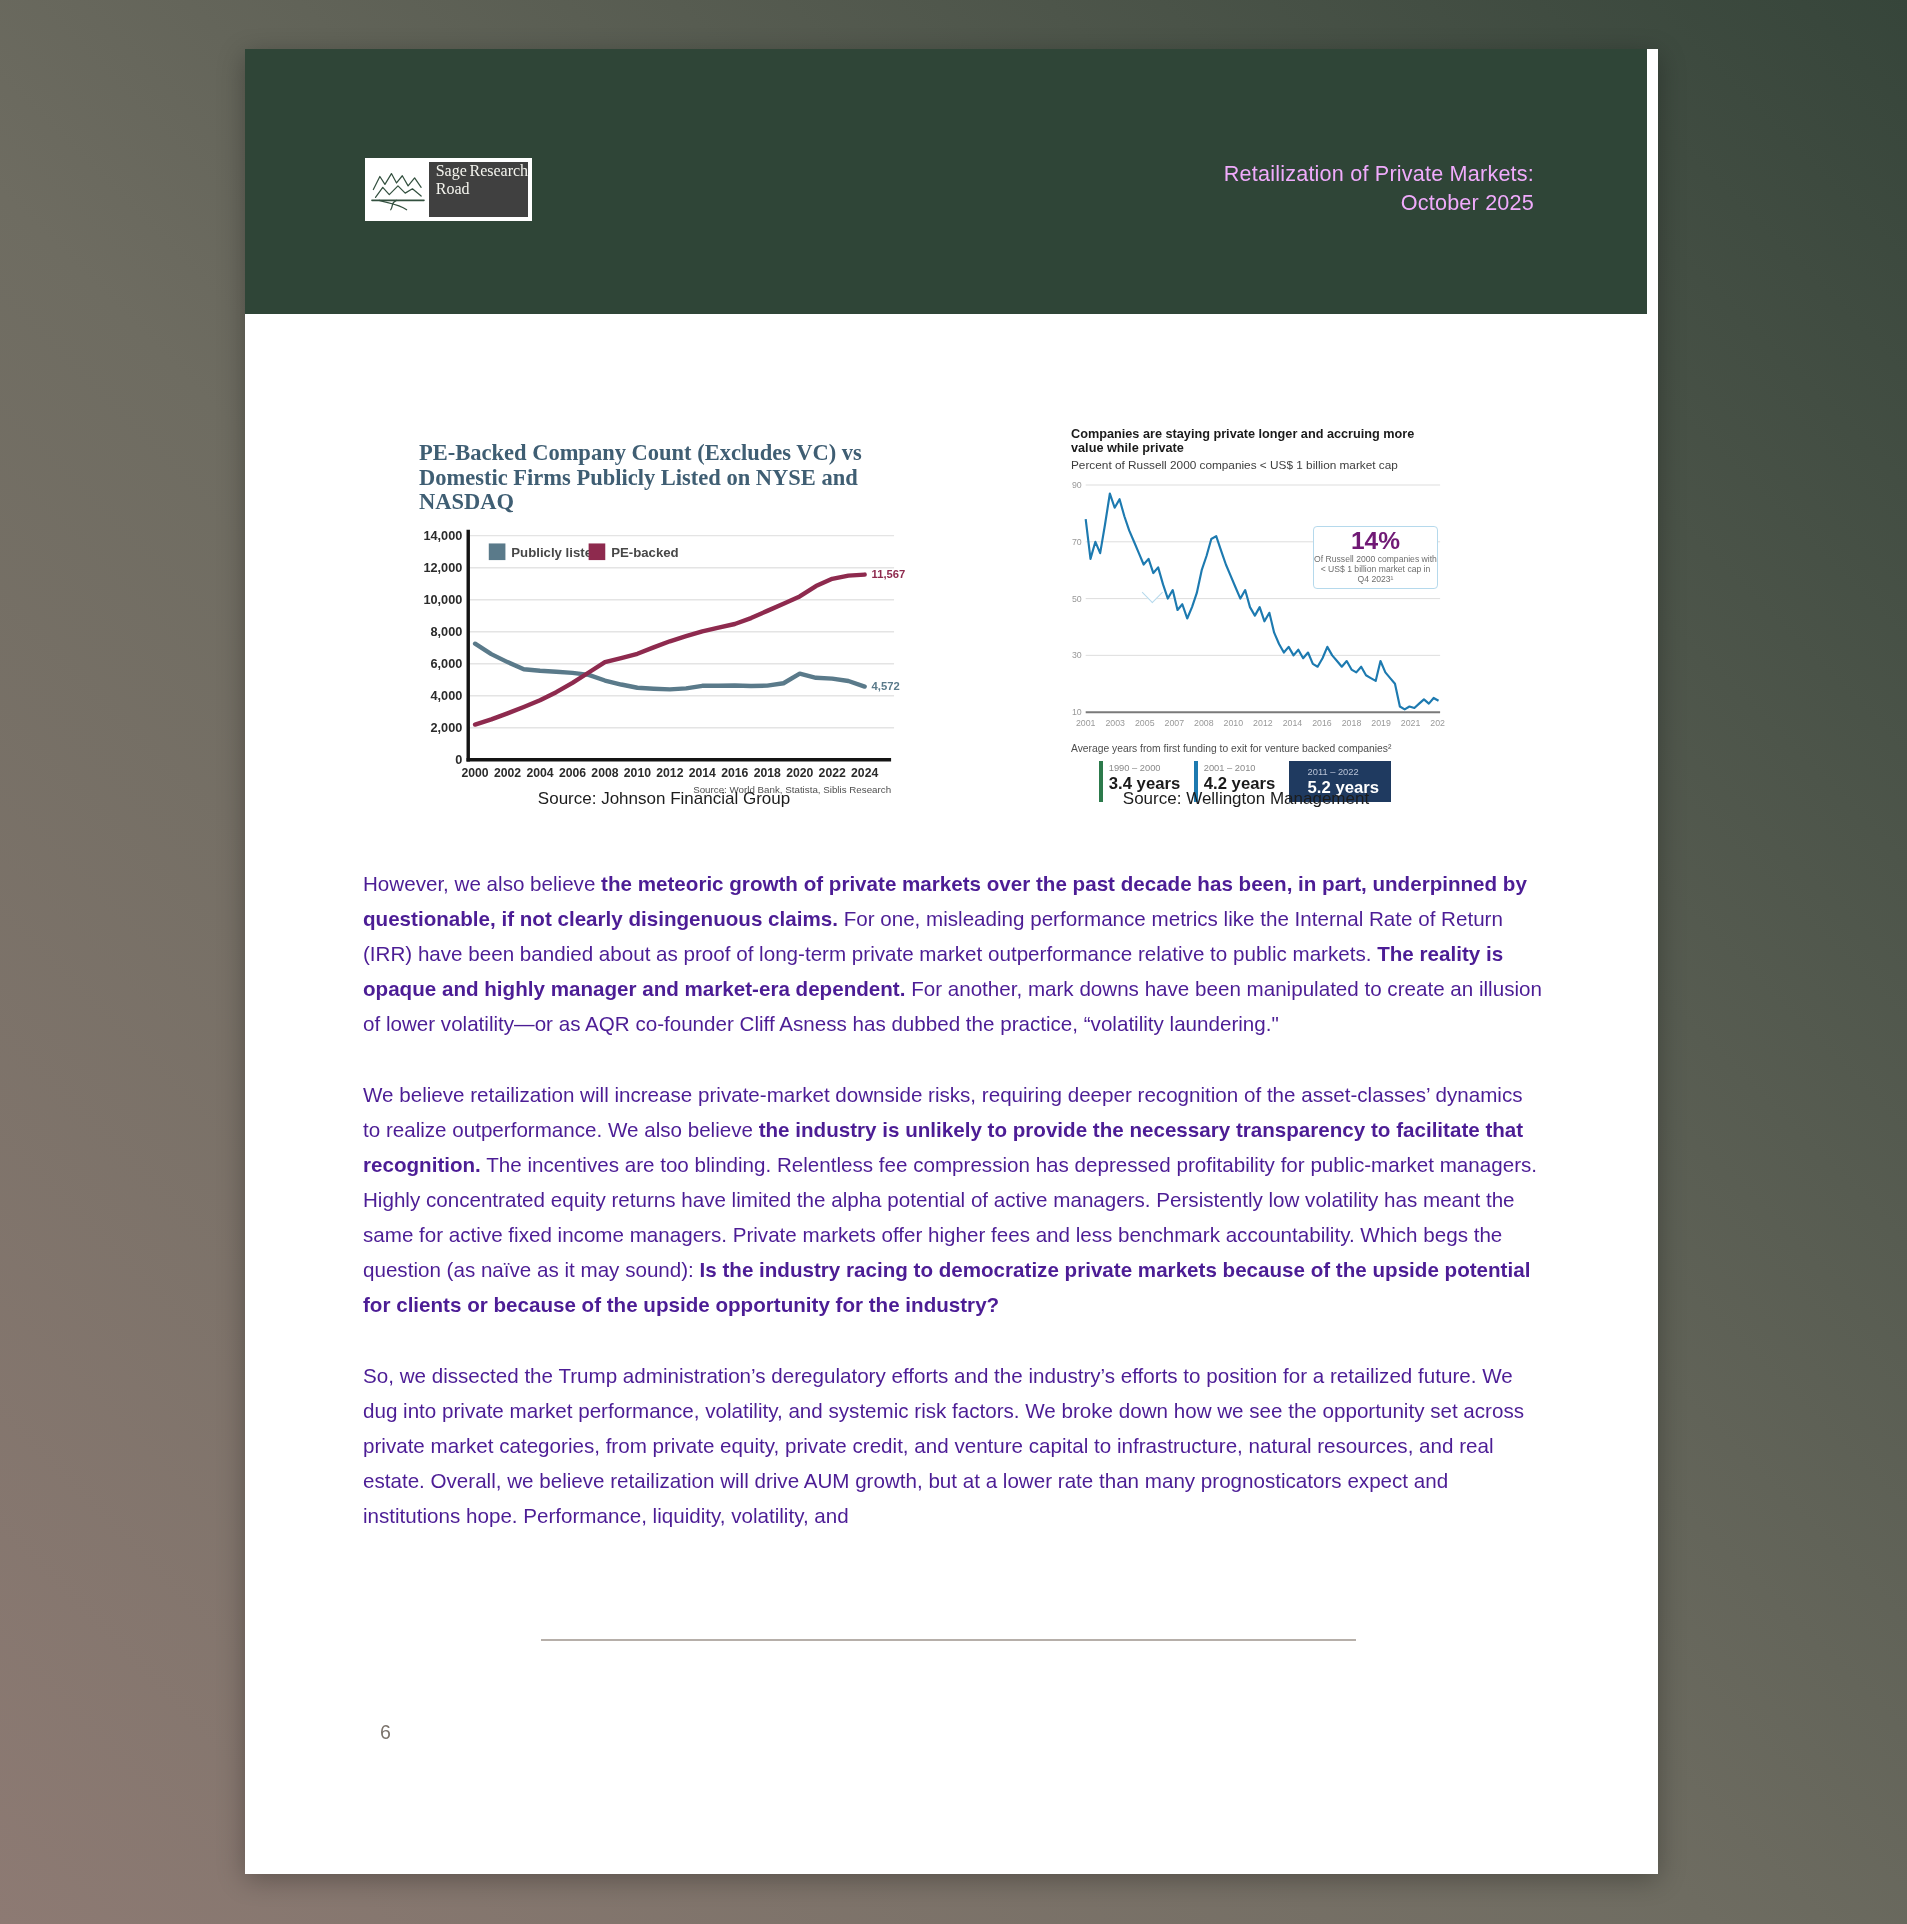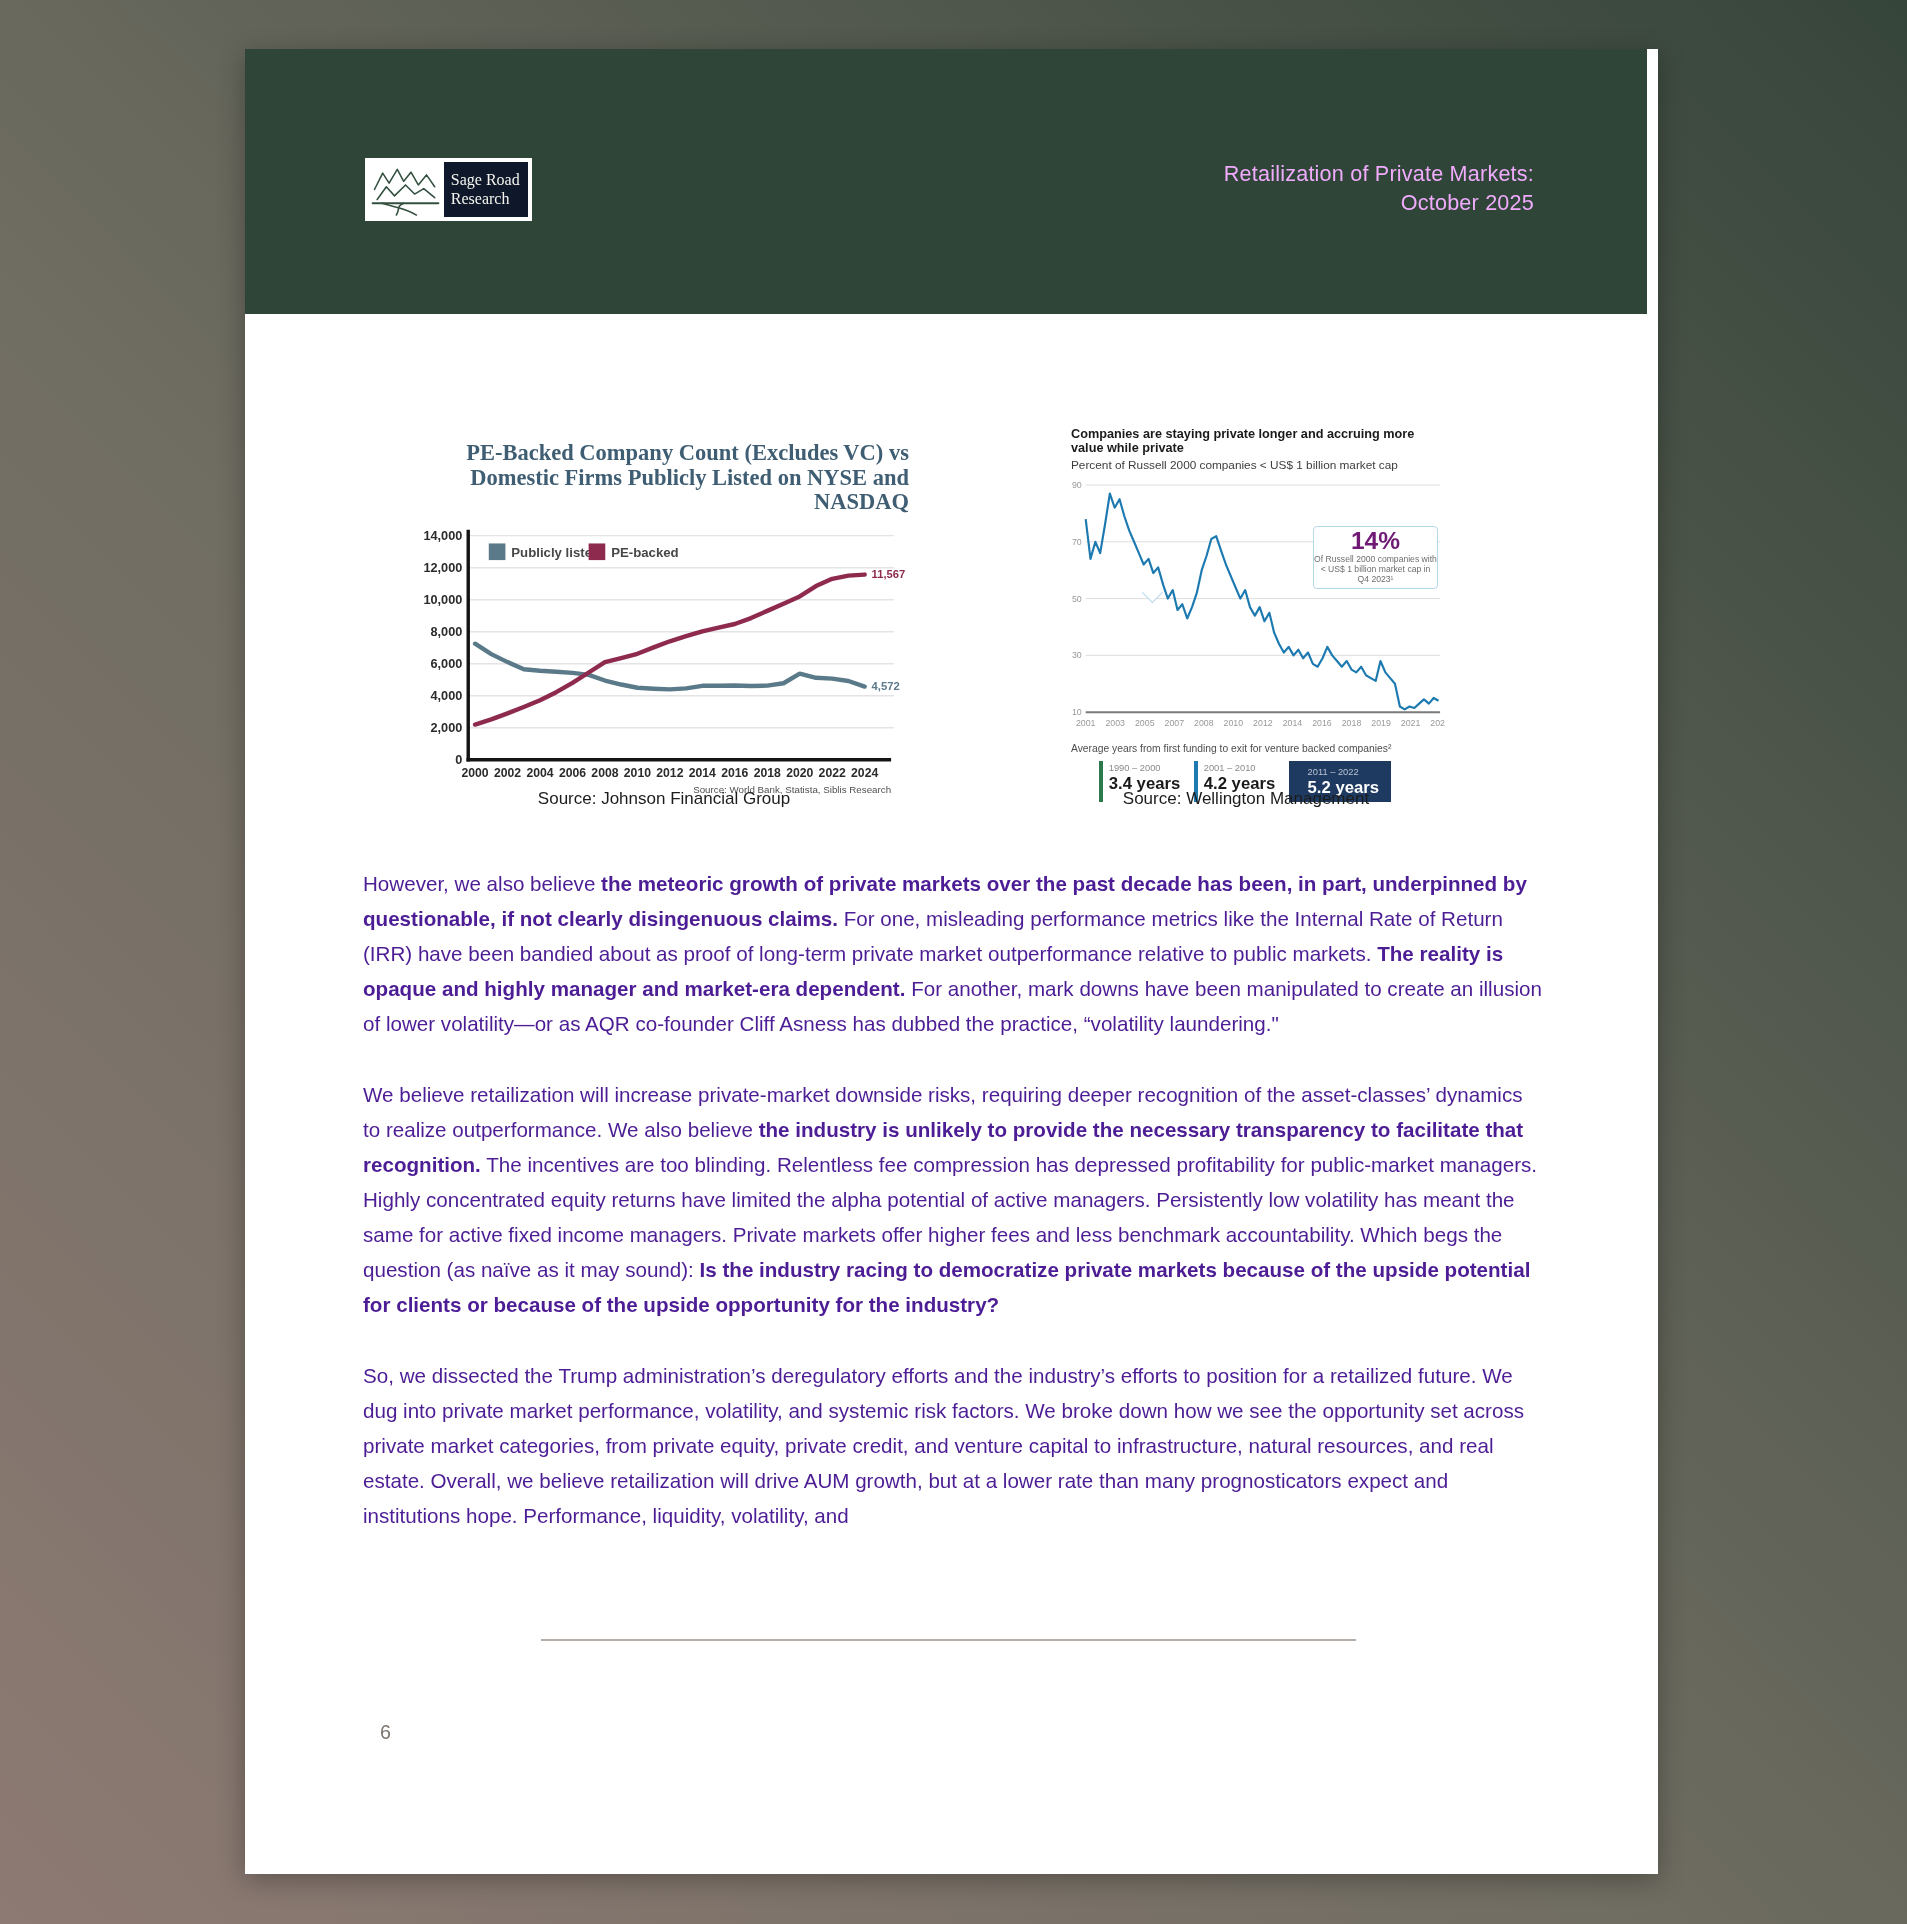--- a/index.html
+++ b/index.html
@@ -16,32 +16,32 @@
   .band {
     position:absolute; left:0; top:0; width:1402px; height:265px; background:#2f4537;
   }
   .logo {
     position:absolute; left:120px; top:109px; width:167px; height:63px;
     background:#ffffff; padding:3.9px; display:flex;
   }
   .logo-art { width:73px; height:55px; background:#ffffff; }
   .logo-art svg { width:100%; height:100%; }
   .logo-tx {
-    flex:1; background:#0f172a; color:#f4f4ee; margin-left:2px;
+    flex:1; background:#404040; color:#f4f4ee; margin-left:2px;
     font-family:"Liberation Serif", serif; font-size:16px; line-height:18.6px;
-    display:flex; flex-direction:column; justify-content:center; padding-left:6.9px;
+    display:flex; flex-direction:row; justify-content:center; padding-left:6.9px;
   }
   .hdr-title {
     position:absolute; right:113px; top:110px; text-align:right;
     color:#f0abfc; font-size:21.6px; line-height:29px; letter-spacing:0.2px;
   }
   
   .fig-left { position:absolute; left:174px; top:392px; width:490px; }
   .figA-title {
-    text-align:right; font-family:"Liberation Serif", serif; font-weight:600;
+    text-align:left; font-family:"Liberation Serif", serif; font-weight:600;
     color:#3f5e73; font-size:22.5px; line-height:24.5px; margin-bottom:3.9px;
   }
   .fig-right { position:absolute; left:826px; top:379px; width:374px; }
   .figB-title { font-size:12.7px; font-weight:700; color:#1a1a1a; line-height:13.7px; }
   .figB-sub { font-size:11.8px; color:#3d3d3d; margin-top:2.9px; }
   .callout {
     position:absolute; left:242px; top:98px; width:125px; height:63px;
     background:#ffffff; border:1.5px solid #b5d9ec; border-radius:3.9px;
     text-align:center; z-index:3;
   }

